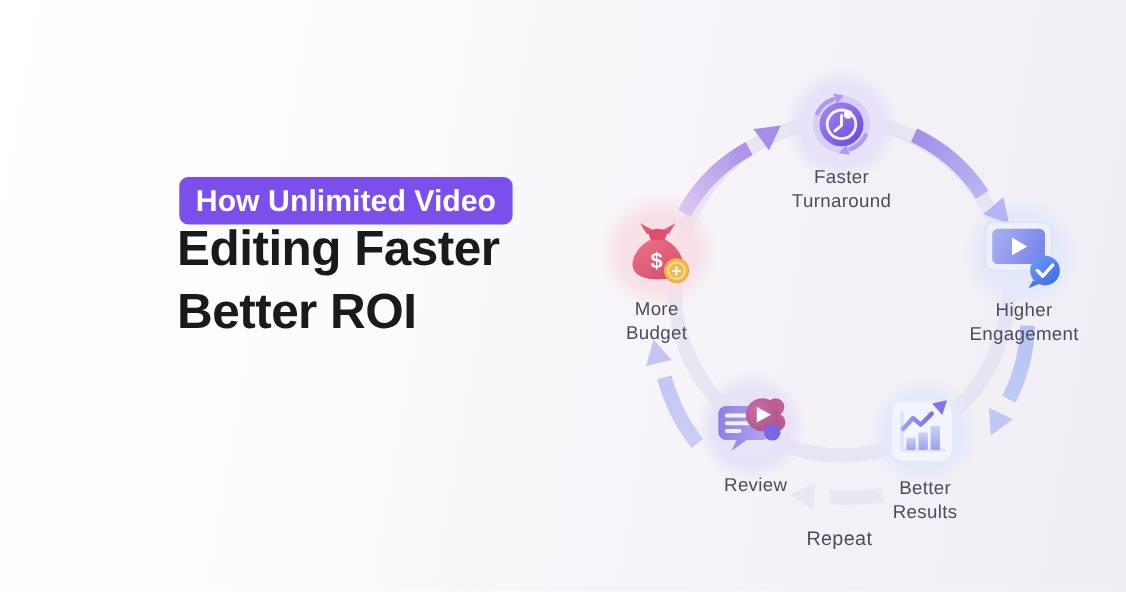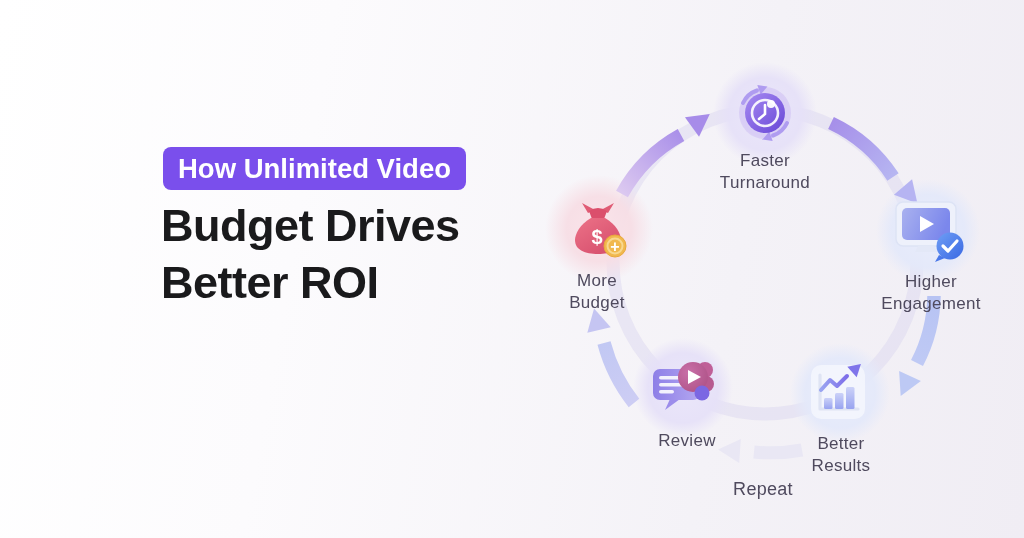--- a/index.html
+++ b/index.html
@@ -3,21 +3,21 @@
 <meta charset="utf-8">
 <style>
   * { margin:0; padding:0; box-sizing:border-box; }
   html,body { width:1024px; height:538px; }
   body { font-family:"Liberation Sans", sans-serif; overflow:hidden; }
   .page {
     position:relative; width:1024px; height:538px;
     background:linear-gradient(100deg,#ffffff 0%,#fcfbfd 30%,#f4f2f7 70%,#f0edf4 100%);
   }
   .badge {
-    position:absolute; left:163px; top:147px;
+    position:absolute; left:163px; top:161px;
     height:43px; line-height:43px; padding:0 15px;
     background:#7A4FEC; color:#ffffff; border-radius:8px;
     font-size:27.5px; font-weight:700; white-space:nowrap;
   }
   .headline {
     position:absolute; left:161px; top:197px;
     font-size:45px; font-weight:700; line-height:57px;
     color:#1A1A1C; letter-spacing:-0.5px; white-space:nowrap;
   }
   .diagram-svg { position:absolute; left:500px; top:50px; width:524px; height:488px; }
@@ -31,21 +31,21 @@
   }
   svg text.glyph { font-family:"Liberation Sans", sans-serif; font-weight:bold; fill:#ffffff; text-anchor:middle; }
 </style>
 </head>
 <body>
 
 <div class="page">
 
   <div class="badge">How Unlimited Video</div>
   <div class="headline">
-    <div>Budget Drives</div>
+    <div>Editing Faster</div>
     <div>Better ROI</div>
   </div>
 
   <svg class="diagram-svg" viewBox="500 50 524 488">
     <defs>
       <linearGradient id="gA" gradientUnits="userSpaceOnUse" x1="622" y1="194" x2="692" y2="127">
         <stop offset="0" stop-color="#DCC9F0"></stop>
           <stop offset="1" stop-color="#A287E8"></stop>
       </linearGradient>
       <linearGradient id="gB" gradientUnits="userSpaceOnUse" x1="831" y1="123" x2="903" y2="187">

